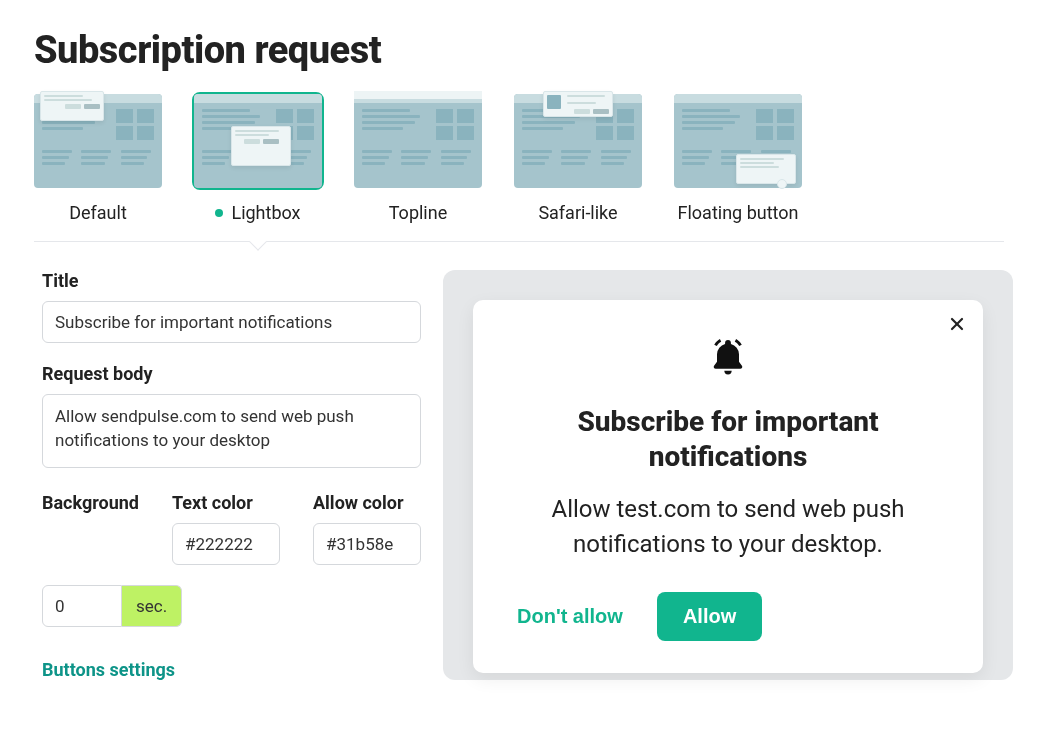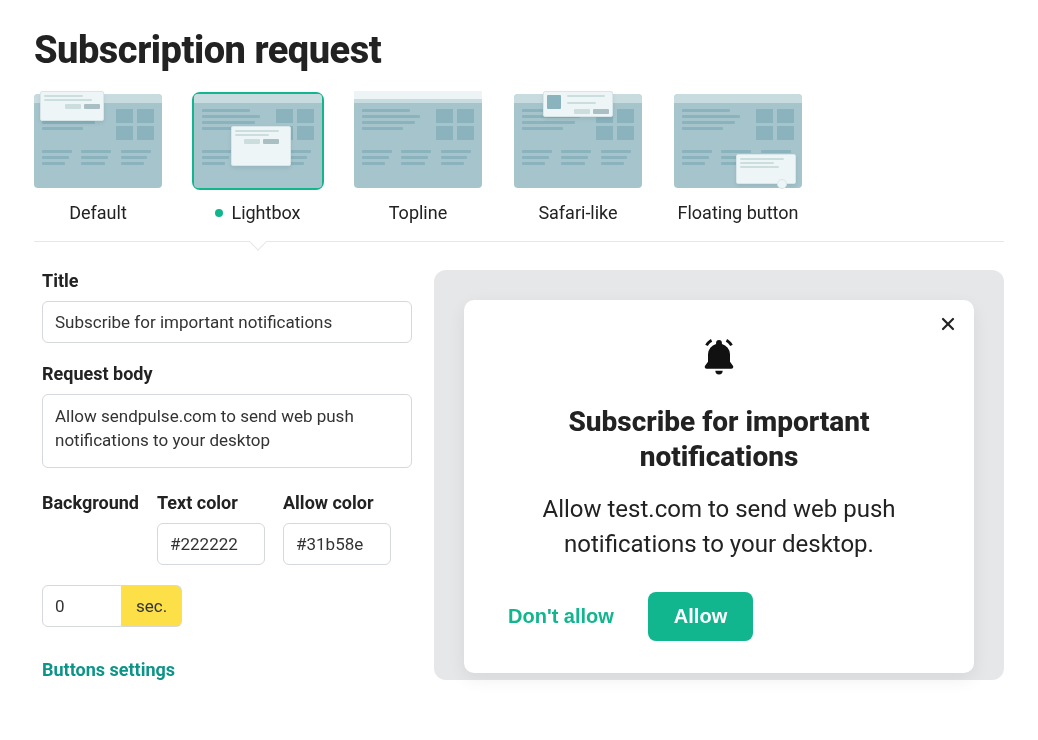--- a/index.html
+++ b/index.html
@@ -40,27 +40,27 @@
 
     
     .content { display: flex; gap: 22px; align-items: flex-start; margin-left: 8px; }
     .left { width: 394px; }
     .right { flex: 1; }
 
     .field { margin-bottom: 20px; }
     .field-label { font-size: 18px; font-weight: 700; margin-bottom: 10px; }
     .input { width: 100%; border: 1px solid #d5d8dc; border-radius: 6px; padding: 10px 12px; font-size: 17px; color: #333; font-family: inherit; background: #fff; }
     textarea.input { resize: none; line-height: 1.4; height: 74px; }
-    .row-cols { display: flex; gap: 18px; }
+    .row-cols { display: flex; gap: 33px; }
     .row-cols .field { flex: 0 0 auto; }
     .input-sm { width: 108px; }
 
     .delay { display: flex; align-items: stretch; }
     .delay .input { width: 80px; border-top-right-radius: 0; border-bottom-right-radius: 0; }
-    .delay-unit { border: 1px solid #d5d8dc; border-left: none; border-top-right-radius: 6px; border-bottom-right-radius: 6px; padding: 10px 14px; font-size: 17px; color: #333; background: #fde047; display: flex; align-items: center; }
+    .delay-unit { border: 1px solid #d5d8dc; border-left: none; border-top-right-radius: 6px; border-bottom-right-radius: 6px; padding: 10px 14px; font-size: 17px; color: #333; background: #bef264; display: flex; align-items: center; }
 
     .link-teal { color: #0d9488; font-weight: 700; font-size: 18px; text-decoration: none; cursor: pointer; display: inline-block; margin-top: 12px; }
 
     
     .preview { background: #e5e7e9; border-radius: 12px; padding: 30px; width: 570px; height: 410px; display: flex; align-items: flex-start; justify-content: center; }
     .preview-card { background: #fff; border-radius: 10px; width: 510px; padding: 36px 36px 32px 36px; position: relative; box-shadow: 0 6px 18px rgba(0,0,0,0.07); }
     .close-btn { position: absolute; top: 16px; right: 18px; cursor: pointer; color: #222; }
     .bell-wrap { display: flex; justify-content: center; margin-bottom: 20px; }
     .prev-title { font-size: 28px; font-weight: 800; text-align: center; line-height: 1.25; margin-bottom: 18px; }
     .prev-body { font-size: 24px; color: #222; text-align: center; line-height: 1.45; margin-bottom: 30px; }

